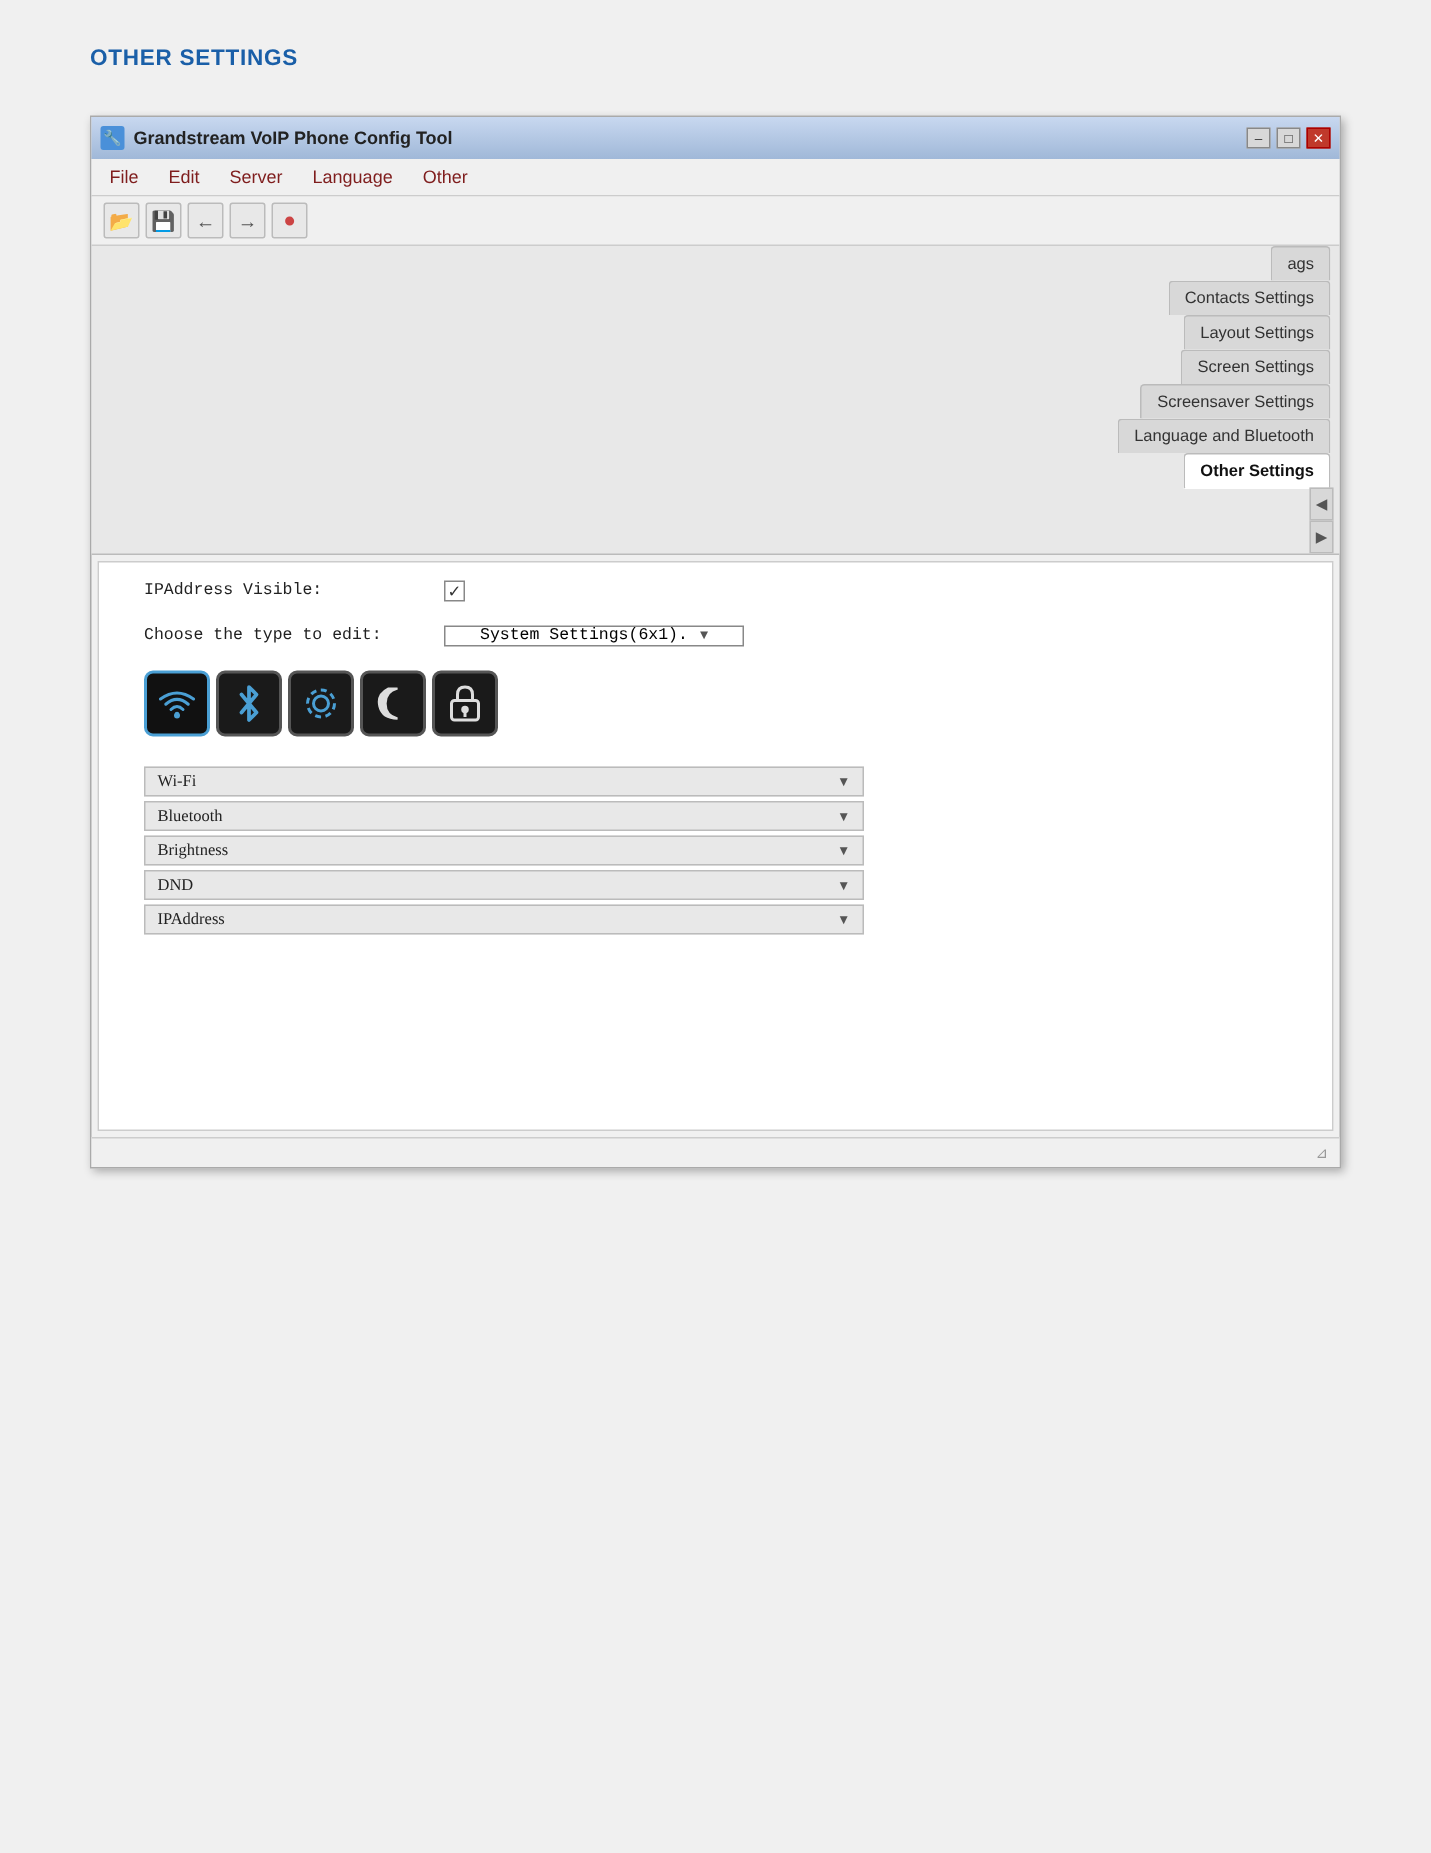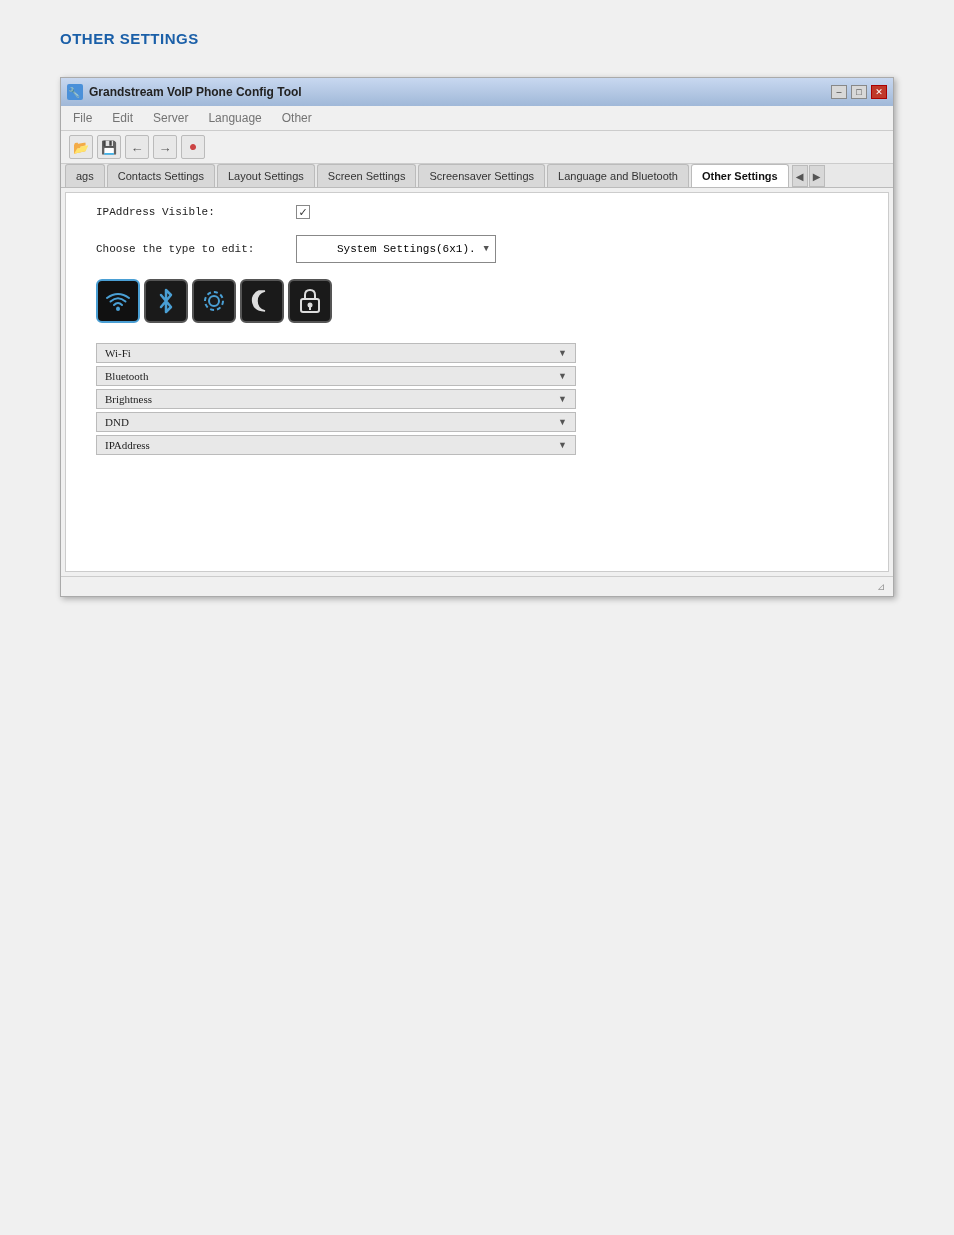--- a/index.html
+++ b/index.html
@@ -89,21 +89,21 @@
     .menu-bar {
       background: #f0f0f0;
       border-bottom: 1px solid #ccc;
       padding: 3px 8px;
       display: flex;
       gap: 12px;
     }
 
     .menu-item {
       font-size: 12px;
-      color: #737373;
+      color: #7f1d1d;
       cursor: pointer;
       padding: 2px 4px;
     }
 
     
     .toolbar {
       background: #f0f0f0;
       border-bottom: 1px solid #ccc;
       padding: 4px 8px;
       display: flex;
@@ -126,20 +126,21 @@
     }
 
     
     .tab-bar {
       background: #e8e8e8;
       border-bottom: 1px solid #bbb;
       display: flex;
       align-items: flex-end;
       padding: 0 4px;
       overflow: hidden;
+      flex-direction: column;
     }
 
     .tab {
       font-size: 11px;
       padding: 5px 10px;
       border: 1px solid #bbb;
       border-bottom: none;
       background: #d8d8d8;
       cursor: pointer;
       color: #333;
@@ -214,24 +215,24 @@
       font-size: 11px;
       color: #333;
     }
 
     
     .select-box {
       border: 1px solid #888;
       background: #fff;
       font-size: 11px;
       padding: 2px 6px;
-      height: 28px;
-      display: flex;
-      align-items: center;
-      justify-content: flex-end;
+      height: 14px;
+      display: flex;
+      align-items: center;
+      justify-content: center;
       cursor: pointer;
       min-width: 200px;
       font-family: 'Courier New', monospace;
     }
 
     .select-arrow {
       margin-left: 8px;
       font-size: 9px;
       color: #555;
     }

